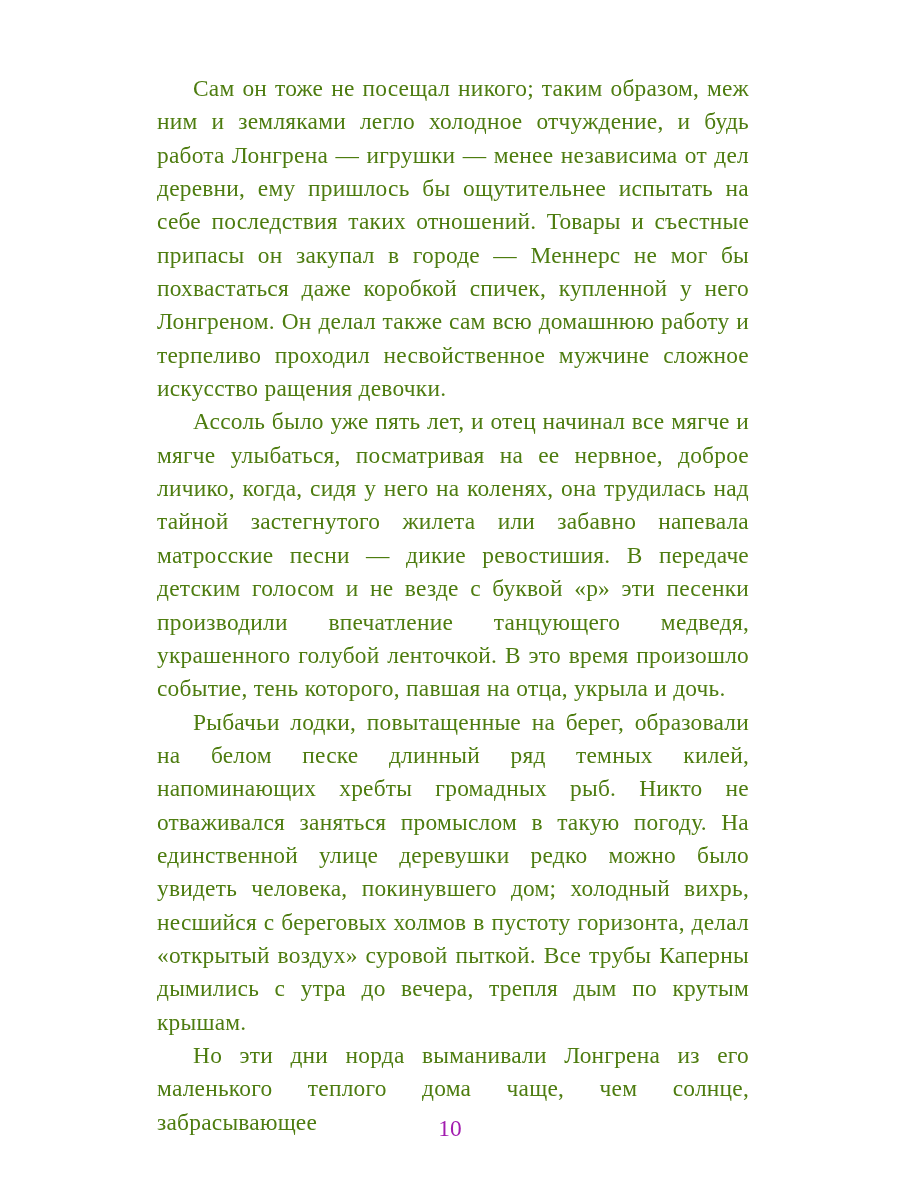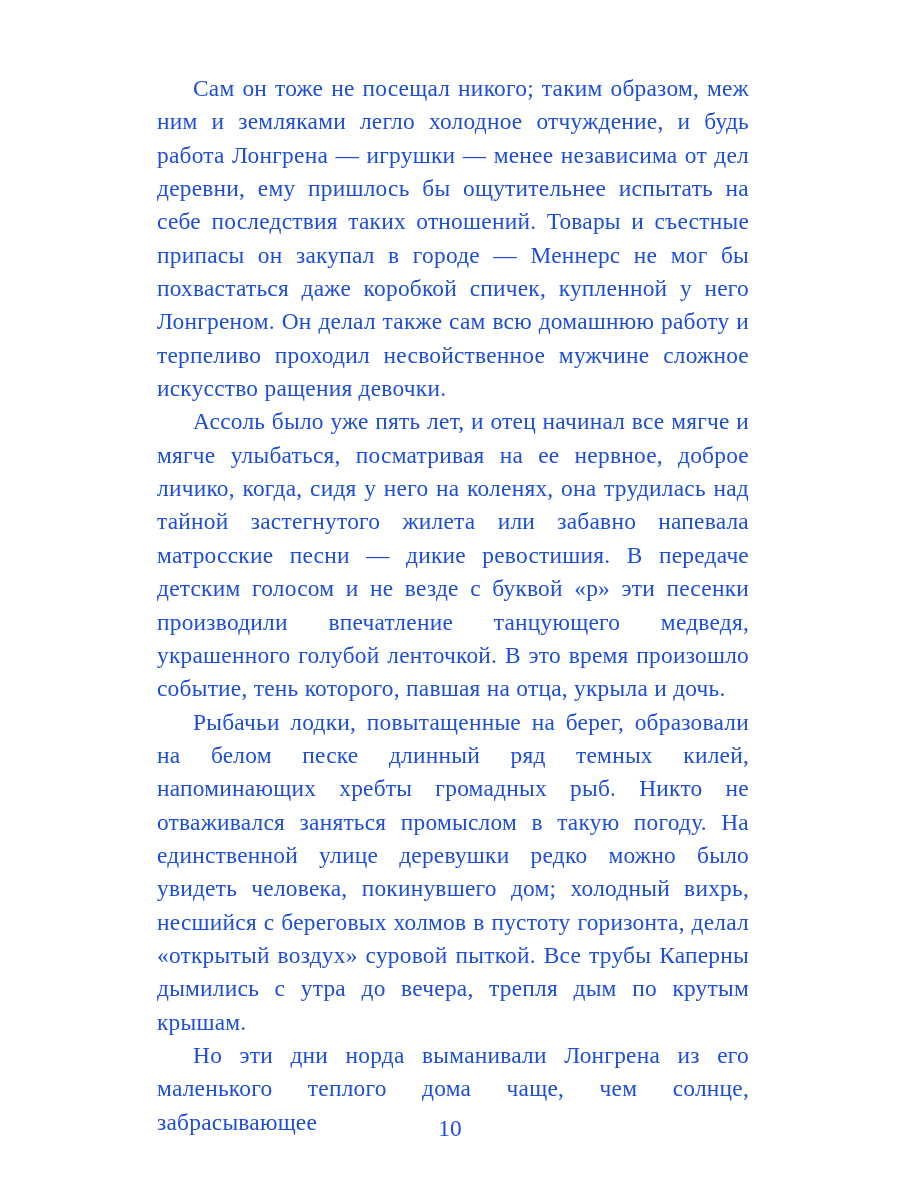--- a/index.html
+++ b/index.html
@@ -31,40 +31,40 @@
     width: 592px;
   }
 
   .para {
     margin: 0;
     font-size: 23.4px;
     line-height: 33.35px;
     text-align: justify;
     text-justify: inter-word;
     text-indent: 36px;
-    color: #1d4ed8;
+    color: #4d7c0f;
     letter-spacing: 0.01em;
     word-spacing: 0.005em;
     hyphens: none;
   }
 
   
   .para.force-justify-last {
     text-align-last: justify;
   }
 
   .page-number {
     position: absolute;
     left: 0;
     right: 0;
     top: 1113px;
     text-align: center;
     font-size: 23.4px;
     line-height: 30px;
-    color: #1d4ed8;
+    color: #a21caf;
     font-family: "Liberation Serif", "DejaVu Serif", serif;
   }
 </style>
 </head>
 <body>
 
 <div class="page">
 
   <div class="text-block">
     <p class="para">Сам он тоже не посещал никого; таким образом, меж ним и земляками легло холодное отчуждение, и будь работа Лонгрена — игрушки — менее независима от дел деревни, ему пришлось бы ощутительнее испытать на себе последствия таких отношений. Товары и съестные припасы он закупал в городе — Меннерс не мог бы похвастаться даже коробкой спичек, купленной у него Лонгреном. Он делал также сам всю домашнюю работу и терпеливо проходил несвойственное мужчине сложное искусство ращения девочки.</p>

